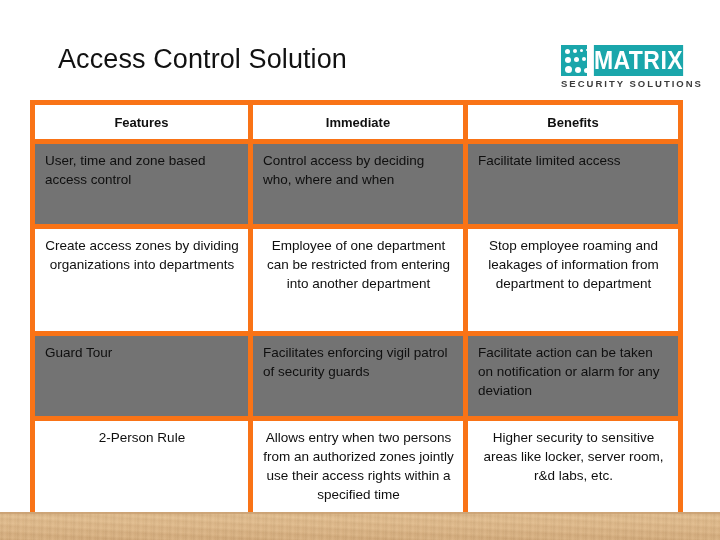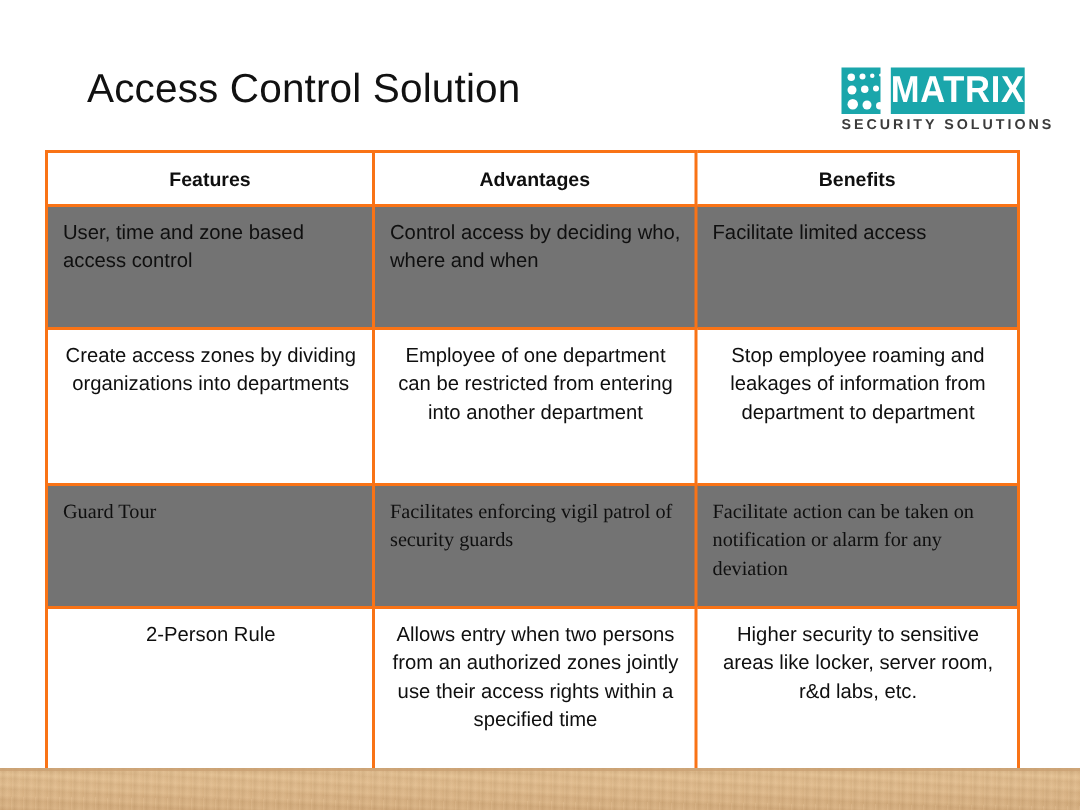--- a/index.html
+++ b/index.html
@@ -86,21 +86,21 @@
   #feature-table {
     position: absolute;
     left: 30px;
     top: 100px;
     width: 648px;
     border-collapse: collapse;
     table-layout: fixed;
   }
   #feature-table td,
   #feature-table th {
-    border: 2px solid #f97316;
+    border: 5px solid #f97316;
     vertical-align: top;
     padding: 7px 9px 7px 10px;
     font-size: 13.5px;
     line-height: 19px;
     color: #0f0f0f;
     font-weight: 400;
   }
   #feature-table thead th {
     text-align: center;
     font-weight: bold;
@@ -116,21 +116,21 @@
   #feature-table tbody tr.plain td {
     background: #ffffff;
     text-align: center;
   }
   .col-features  { width: 218px; }
   .col-advantages{ width: 215px; }
   .col-benefits  { width: 215px; }
 
   tr.r1 td { height: 66px; }
   tr.r2 td { height: 88px; }
-  tr.r3 td { height: 66px; font-family: Liberation Serif, serif; }
+  tr.r3 td { height: 66px; }
   tr.r4 td { height: 110px; margin-left: 16px; }
 
   
   #bottom-band {
     position: absolute;
     left: 0;
     right: 0;
     top: 512px;
     height: 28px;
     background:
@@ -183,21 +183,21 @@
 
   <table id="feature-table">
     <colgroup>
       <col class="col-features">
       <col class="col-advantages">
       <col class="col-benefits">
     </colgroup>
     <thead>
       <tr>
         <th>Features</th>
-        <th>Advantages</th>
+        <th>Immediate</th>
         <th>Benefits</th>
       </tr>
     </thead>
     <tbody>
       <tr class="shade r1">
         <td>User, time and zone based access control</td>
         <td>Control access by deciding who, where and when</td>
         <td>Facilitate limited access</td>
       </tr>
       <tr class="plain r2">

